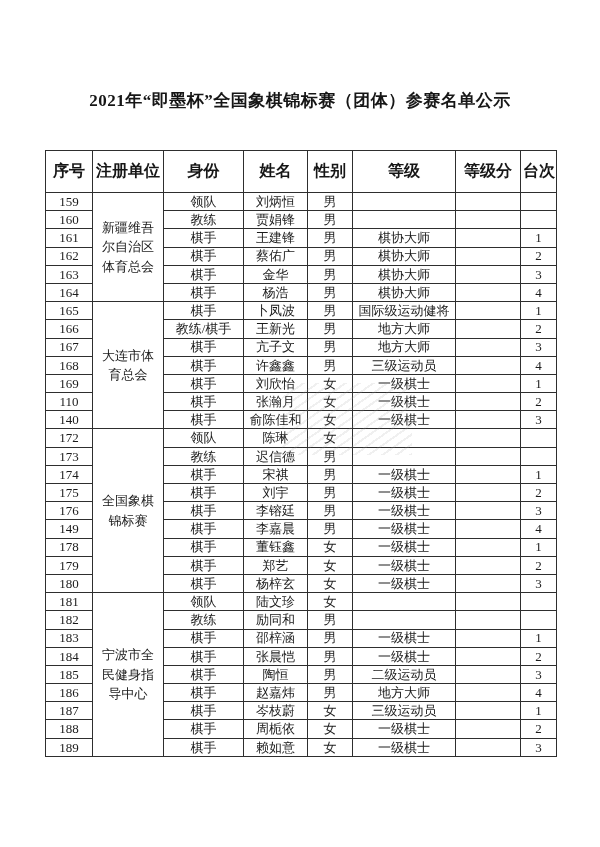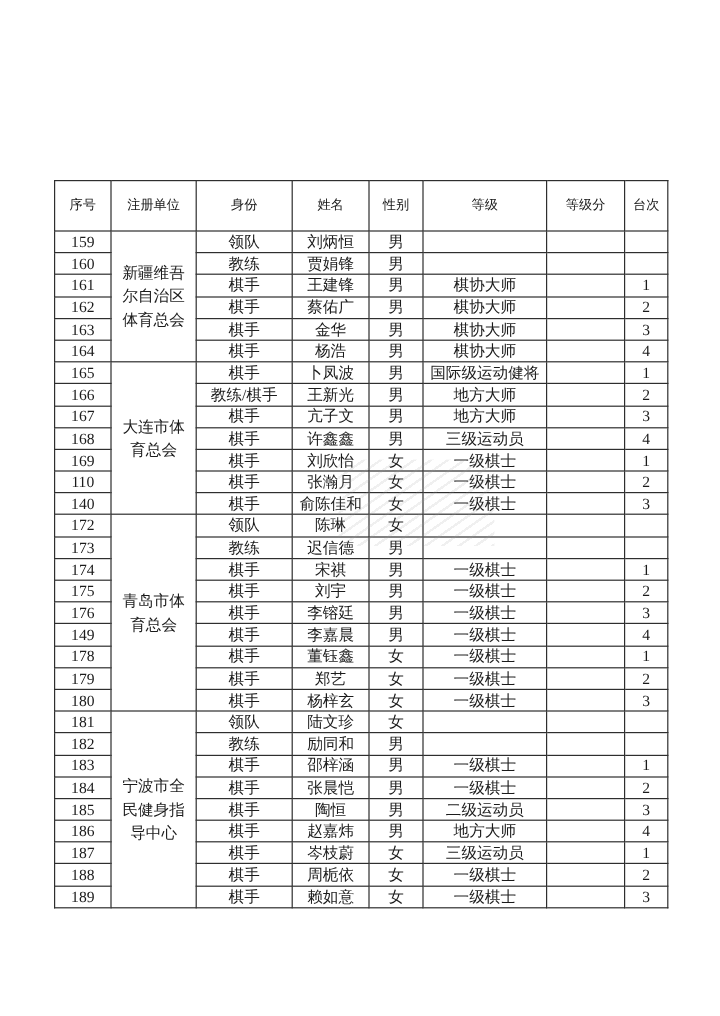--- a/index.html
+++ b/index.html
@@ -34,22 +34,22 @@
     text-align: center;
     vertical-align: middle;
     padding: 0 2px;
     font-size: 13px;
     line-height: 1.18;
     overflow: hidden;
     white-space: nowrap;
   }
   .roster thead th {
     height: 41px;
-    font-weight: normal;
-    font-size: 11px;
+    font-weight: bold;
+    font-size: 16px;
     color: #161616;
   }
   .roster tbody td { height: 17.2px; }
   .roster td.unit-cell {
     padding: 0 5px;
     white-space: normal;
     line-height: 1.5;
     word-break: break-all;
   }
   .watermark {
@@ -62,20 +62,21 @@
       rgba(160,160,160,0.16) 0 2px,
       rgba(255,255,255,0) 2px 8px);
     filter: blur(0.6px);
     pointer-events: none;
   }
 </style>
 </head>
 <body>
 
 <div class="page">
+  <h1 class="doc-title">2021年“即墨杯”全国象棋锦标赛（团体）参赛名单公示</h1>
 
   <table class="roster">
     <colgroup>
       <col style="width:47px">
       <col style="width:71px">
       <col style="width:80px">
       <col style="width:64px">
       <col style="width:45px">
       <col style="width:103px">
       <col style="width:65px">
@@ -208,21 +209,21 @@
           <td>140</td>
           <td>棋手</td>
           <td>俞陈佳和</td>
           <td>女</td>
           <td>一级棋士</td>
           <td></td>
           <td>3</td>
         </tr>
         <tr>
           <td>172</td>
-          <td class="unit-cell" rowspan="9">青岛市体育总会</td>
+          <td class="unit-cell" rowspan="9">全国象棋锦标赛</td>
           <td>领队</td>
           <td>陈琳</td>
           <td>女</td>
           <td></td>
           <td></td>
           <td></td>
         </tr>
         <tr>
           <td>173</td>
           <td>教练</td>

